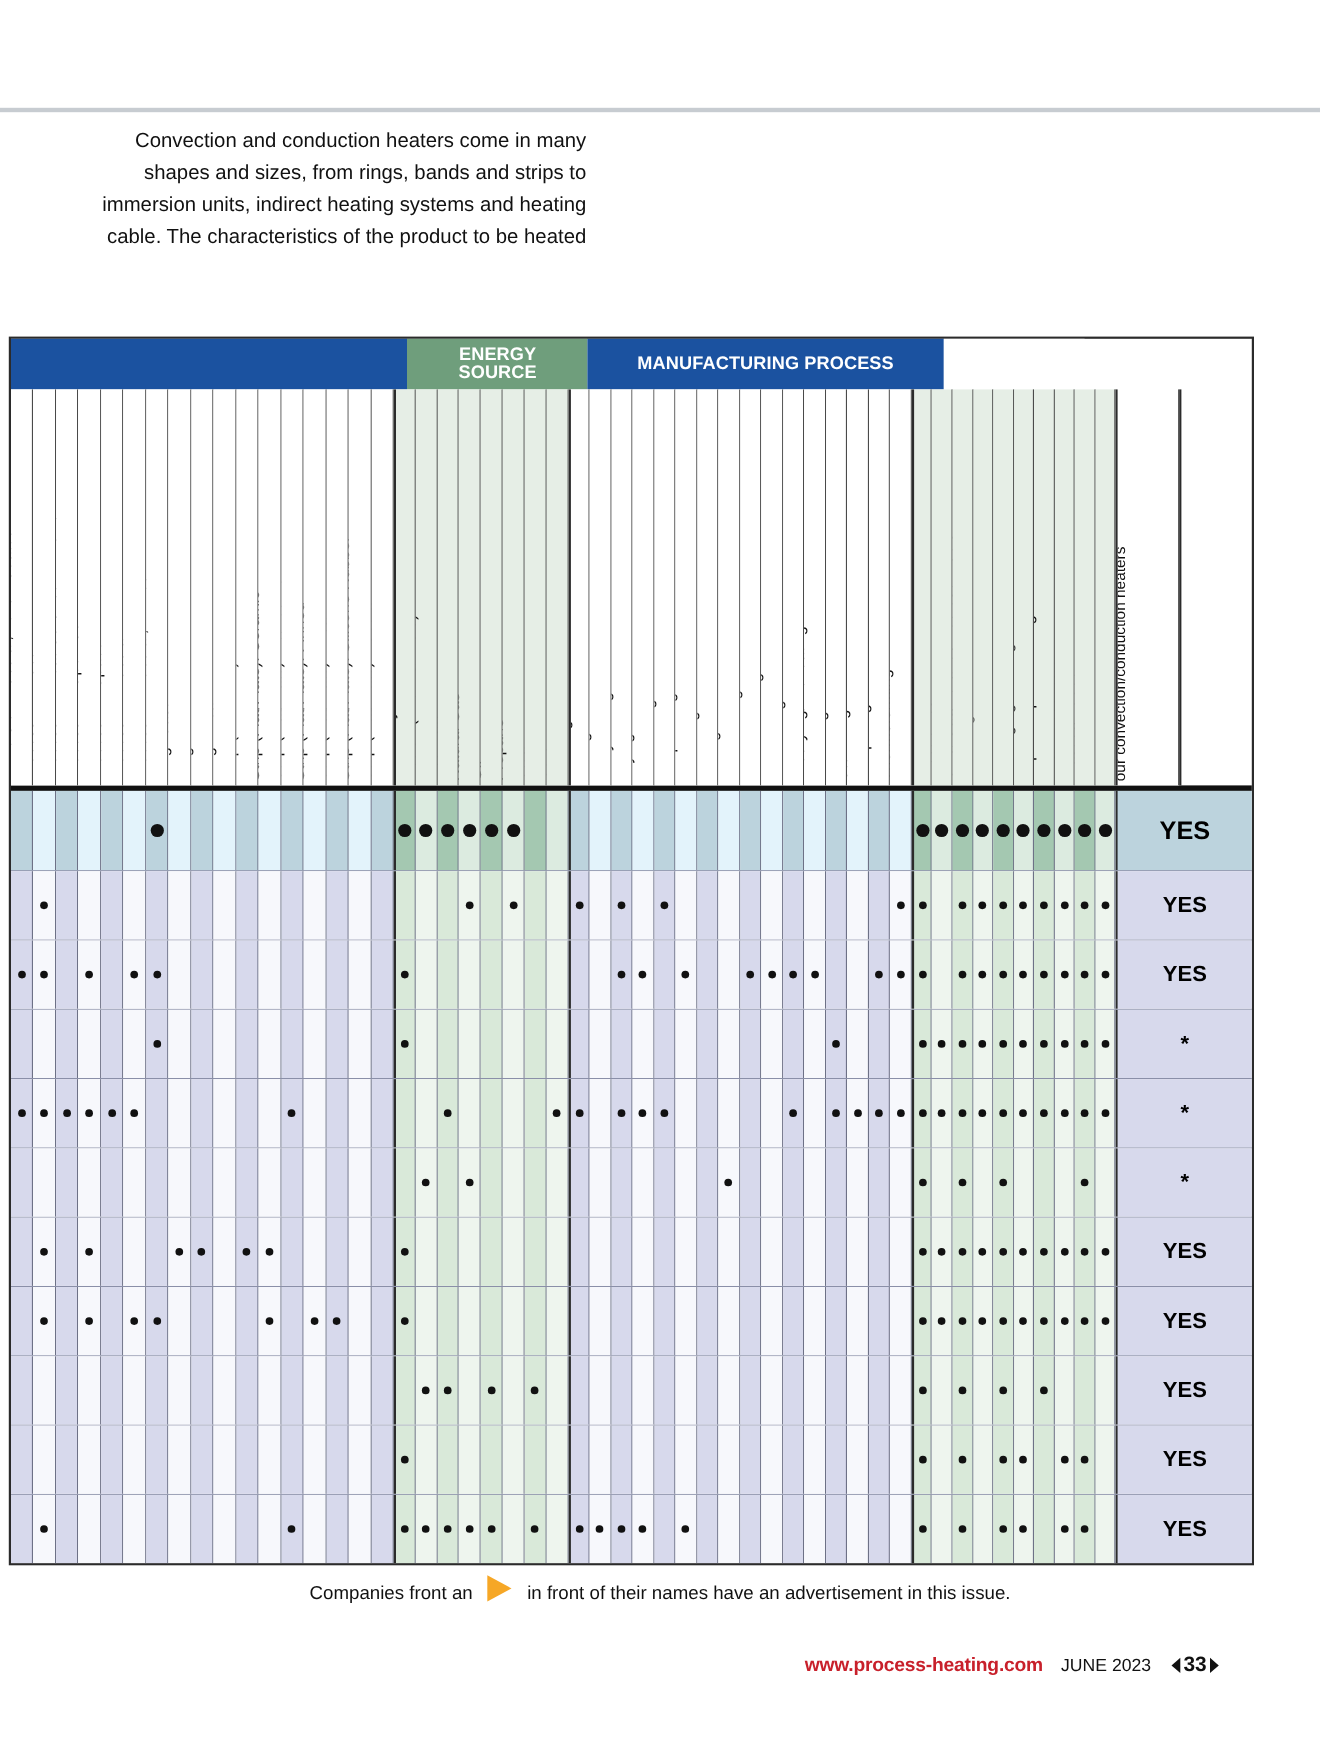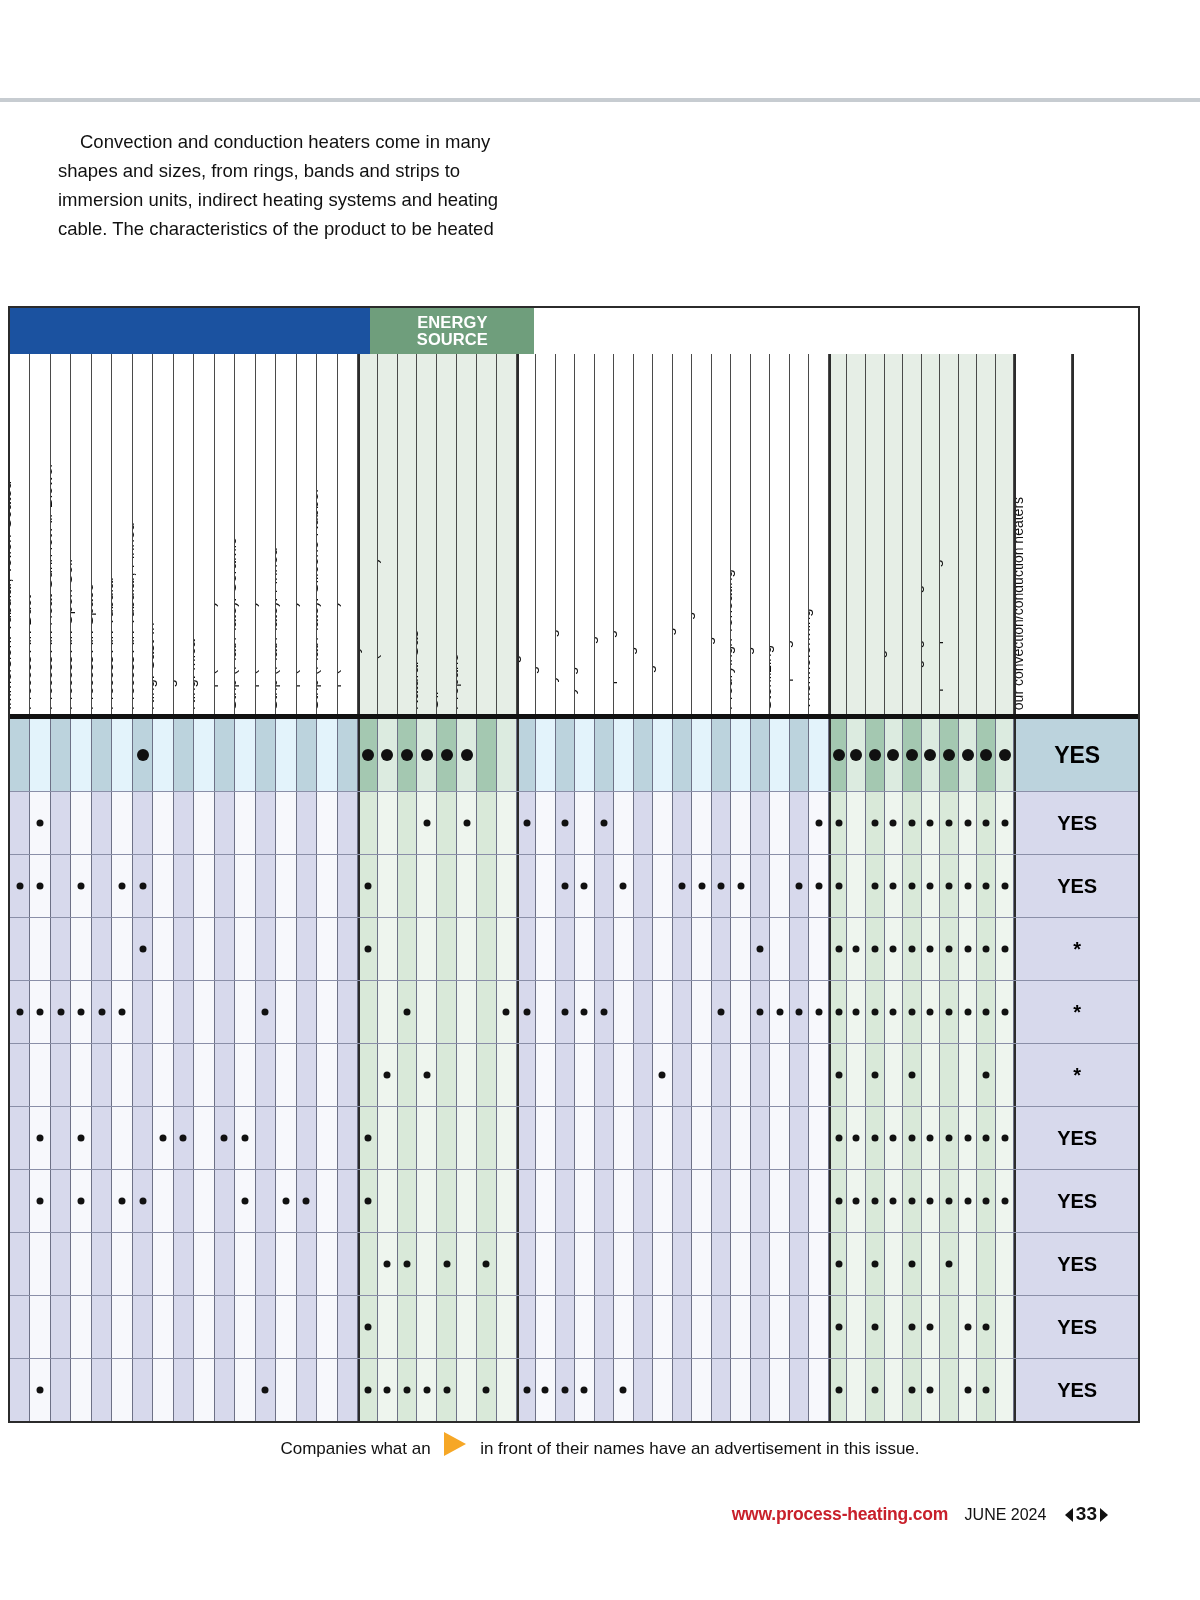--- a/index.html
+++ b/index.html
@@ -18,22 +18,22 @@
     font-size:25px;font-weight:bold;color:#e04d20;
     letter-spacing:-0.3px;
   }
   .hrule{
     position:absolute;left:0;top:98px;width:1200px;height:4px;
     background:#c7ccd1;
   }
 
   
   .intro{
-    position:absolute;left:58px;top:128px;width:1090px;
-    display:flex;gap:84px;
+    position:absolute;left:58px;top:114px;width:1090px;
+    display:flex;gap:84px;text-align:right;
   }
   .intro-col{width:475px;font-size:18.5px;line-height:1.56;color:#111;}
   .intro-col.first{text-indent:22px;}
 
   
   .chart{
     position:absolute;left:8px;top:306px;
     width:1132px;
     border:2px solid #2b2b2b;
     box-sizing:border-box;
@@ -160,20 +160,21 @@
   <div class="hrule"></div>
 
   <div class="intro">
     <div class="intro-col first">Convection and conduction heaters come in many shapes and sizes, from rings, bands and strips to immersion units, indirect heating systems and heating cable. The characteristics of the product to be heated</div>
   </div>
 
   <div class="chart">
     <div class="band" id="band-row">
         <div class="band-cell band-blue" style="width: 360.4px;"></div>
         <div class="band-cell band-green" style="width: 164px;">ENERGY<br>SOURCE</div>
+        <div class="band-cell band-blue" style="width: 323.2px;">MANUFACTURING PROCESS</div>
         <div class="band-cell band-white" style="width: 128px;"></div>
       </div>
     <div class="headrow" id="head-row">
         <div class="hcell grp-a" style="width: 21.2px;">
           <span class="vtext">Immersion: Tubular, Teflon-Coated</span>
         </div>
         <div class="hcell grp-a" style="width: 21.2px;">
           <span class="vtext">Process Air: Duct</span>
         </div>
         <div class="hcell grp-a" style="width: 21.2px;">
@@ -1266,24 +1267,24 @@
           <div class="cell grp-d alt" style="width: 19.2px;">
             <span class="dot"></span>
           </div>
           <div class="cell grp-d" style="width: 19.2px;"></div>
           <div class="yes-cell" style="width: 128px;">YES</div>
         </div>
       </div>
   </div>
 
   <div class="footnote">
-    <span>Companies what an</span>
+    <span>Companies front an</span>
     <span class="tri"></span>
     <span>in front of their names have an advertisement in this issue.</span>
   </div>
 
   <div class="pagefoot">
     <span class="ph">www.process-heating.com</span>
-    <span class="mo">JUNE 2024</span>
+    <span class="mo">JUNE 2023</span>
     <span class="pn"><span class="arrL"></span><span>33</span><span class="arrR"></span></span>
   </div>
 
 </div>
 
 </body></html>

